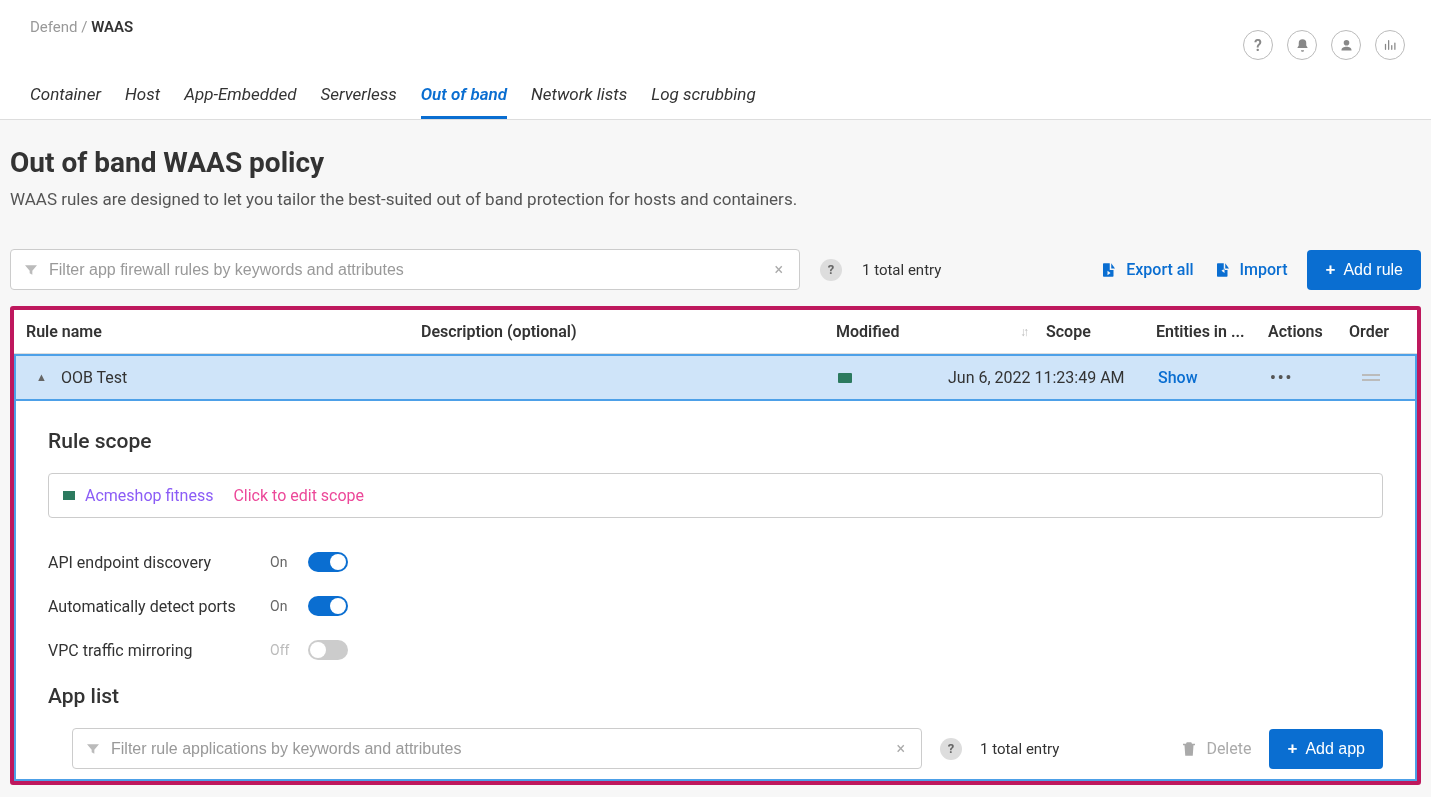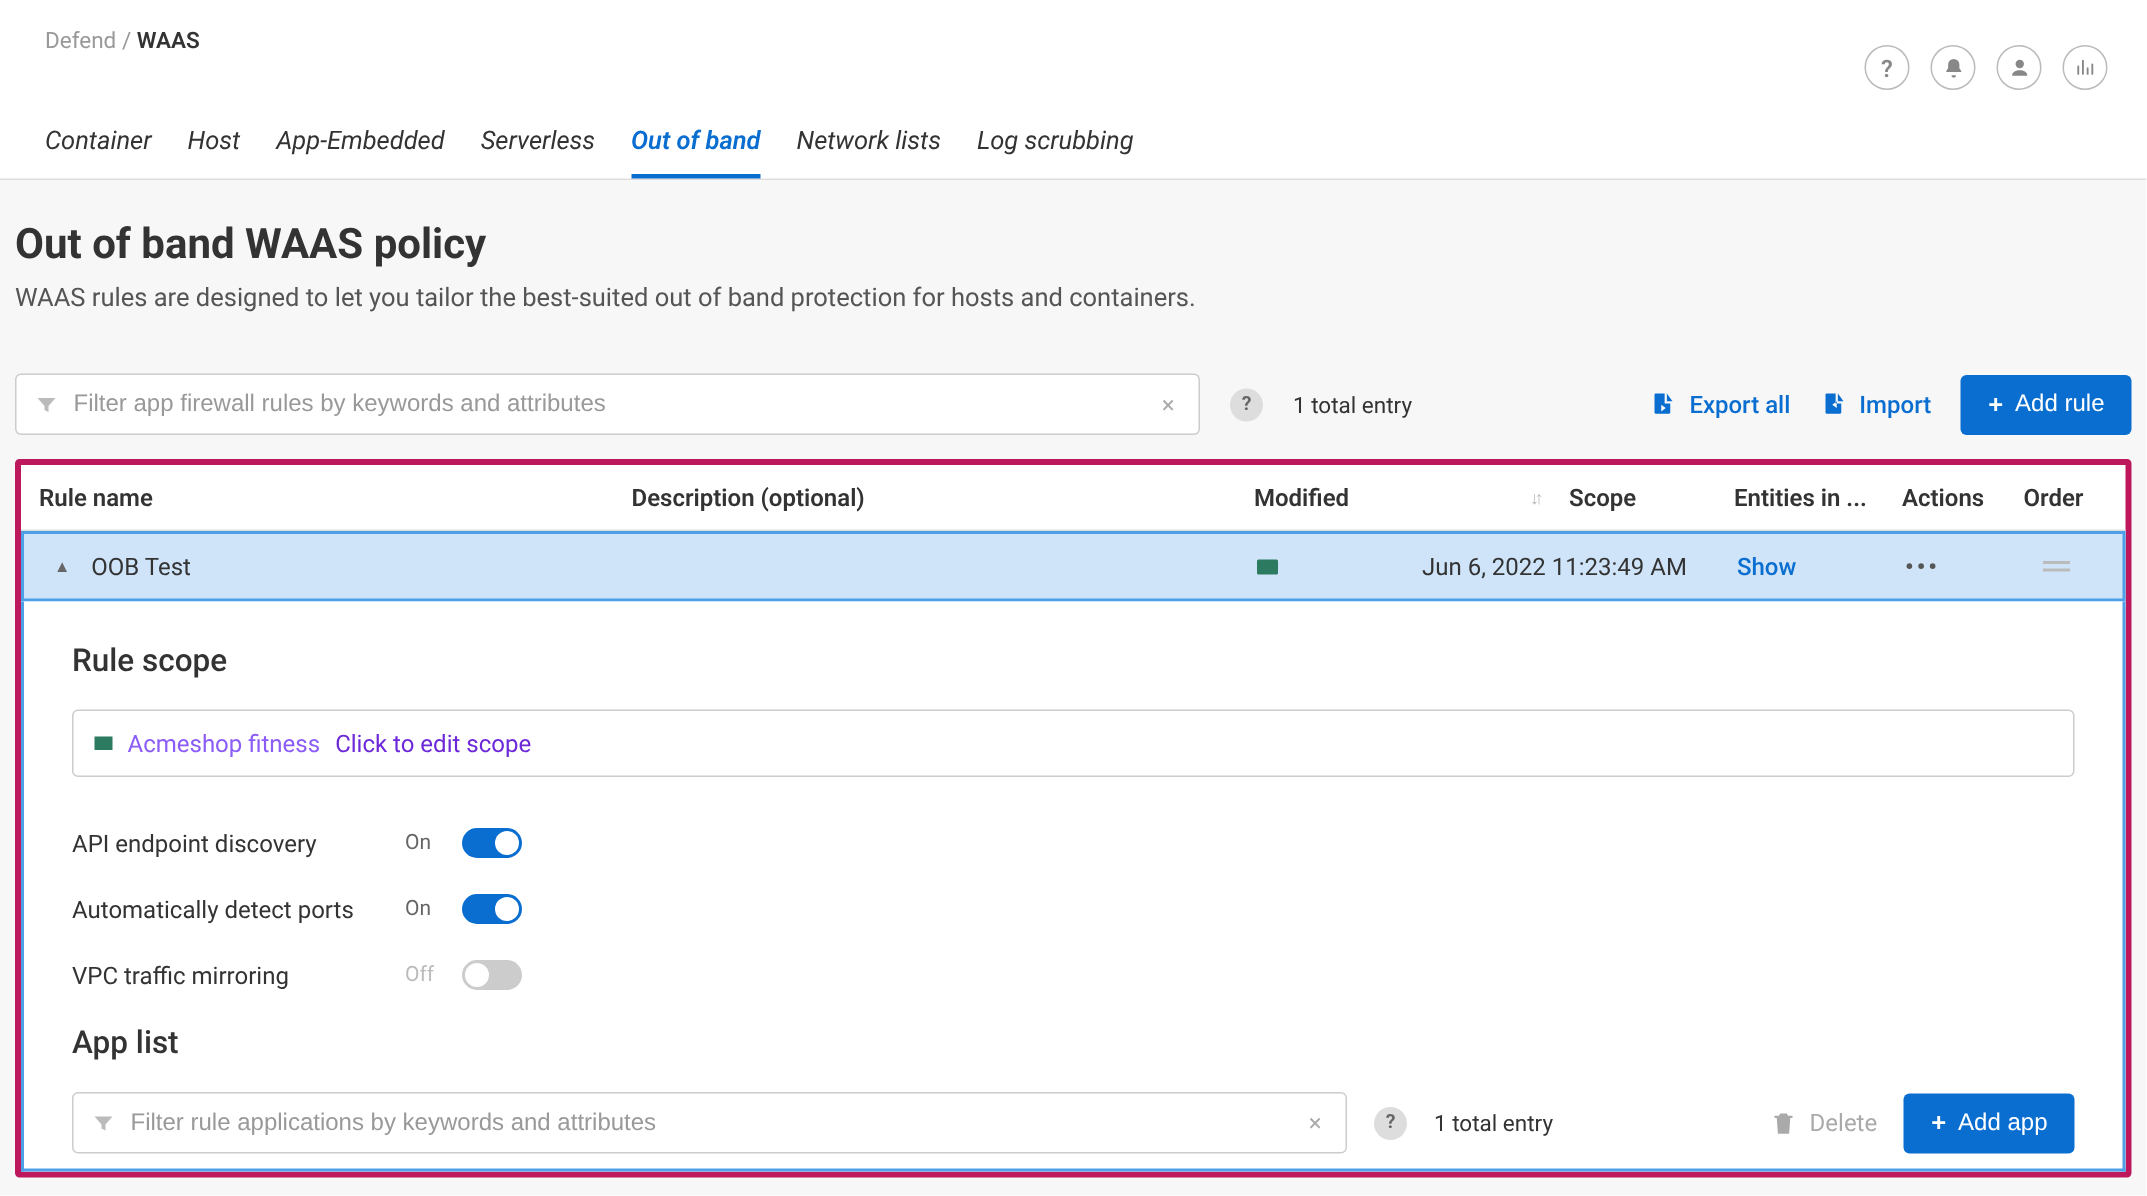--- a/index.html
+++ b/index.html
@@ -112,21 +112,21 @@
   .help-circle {
     width: 22px; height: 22px; border-radius: 50%;
     background: #ddd; color:#666; display:flex;
     align-items:center; justify-content:center;
     font-size:13px; font-weight:700; cursor:pointer;
   }
   .total-entry { font-size: 15px; color:#333;text-align:center; }
   .spacer { flex: 1; }
   .link-btn {
     display: inline-flex;
-    align-items: flex-start;
+    align-items: flex-end;
     gap: 8px;
     color: #0a6ed1;
     font-size: 16px;
     font-weight: 500;
     cursor: pointer;
   }
   .link-btn svg { width:18px; height:18px; fill:#0a6ed1; }
   .primary-btn {
     display: inline-flex;
     align-items: center;
@@ -220,21 +220,21 @@
     align-items:center;
     gap:10px;
     font-size:16px;
     margin-bottom:34px;
     cursor:text;
   }
   .scope-box .chip2 {
     width:12px; height:9px; background:#2c7a5f; display:inline-block;
   }
   .scope-box .scope-name { color:#8b5cf6; }
-  .scope-box .scope-hint { color:#6d28d9; margin-left:0;}
+  .scope-box .scope-hint { color:#ec4899; margin-left:10px;}
   .toggle-row {
     display:flex;
     align-items:center;
     margin-bottom:24px;
     font-size:16px;
   }
   .toggle-label { width:222px; color:#333;}
   .toggle-state { width:38px; color:#666; font-size:14px;}
   .toggle-state.off { color:#bbb; }
   .switch {
@@ -246,21 +246,21 @@
     position:absolute; top:2px; right:2px;
   }
   .switch.off { background:#ccc; }
   .switch.off .knob { right:auto; left:2px; }
   .applist-toolbar {
     display:flex;
     align-items:center;
     gap:18px;
     margin-top:6px;
   }
-  .applist-toolbar .filter-input { flex:0 0 850px; }
+  .applist-toolbar .filter-input { flex:0 0 850px;margin-left:24px; }
   .grey-link {
     display:inline-flex; align-items:center; gap:8px;
     color:#aaa; font-size:16px; cursor:not-allowed;
   }
   .grey-link svg { width:18px; height:18px; fill:#aaa;}
 </style>
 </head>
 <body>
 
 <div class="top-header">

